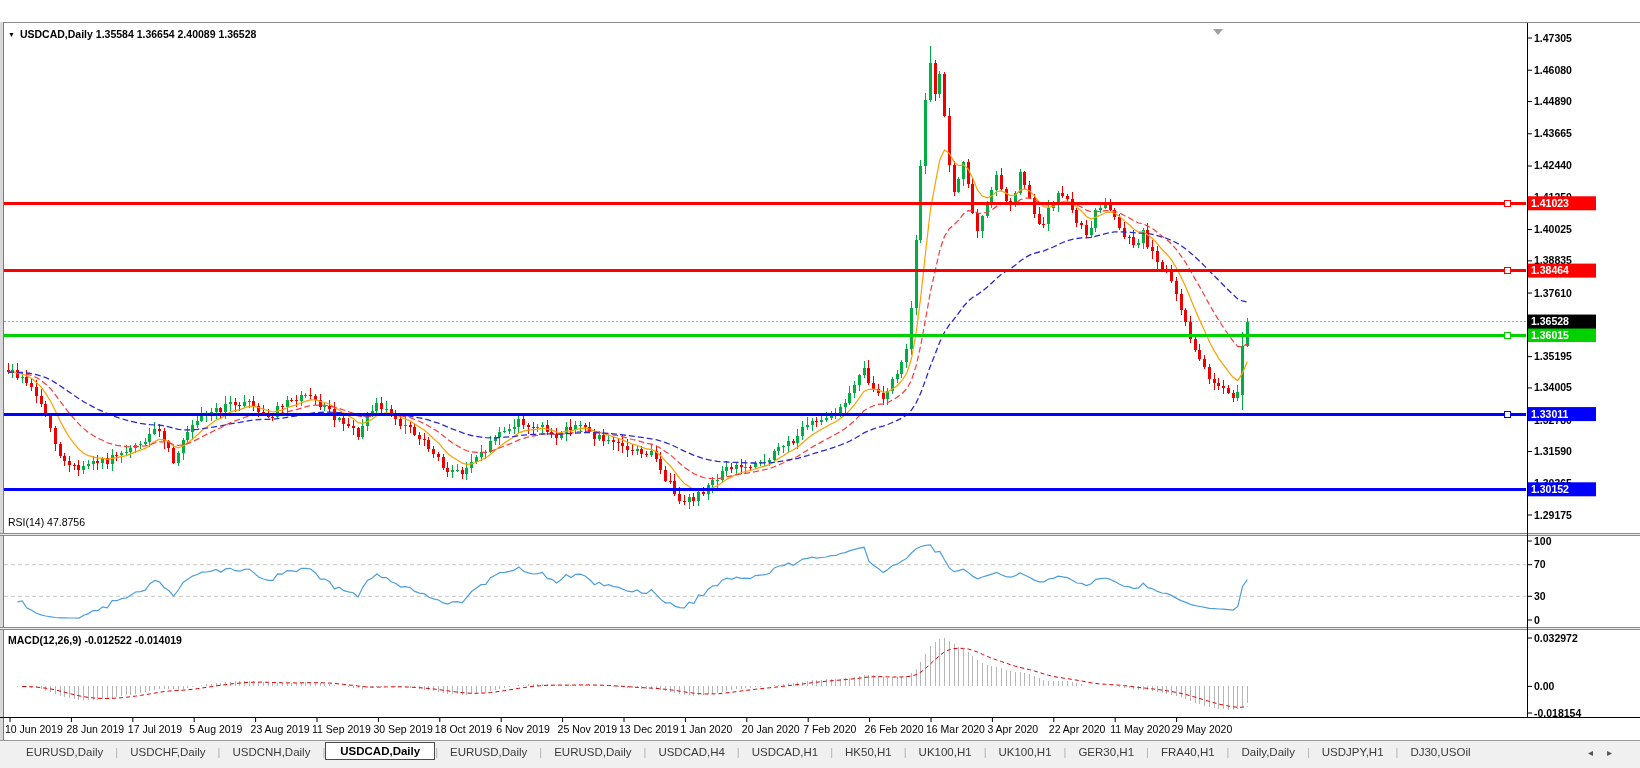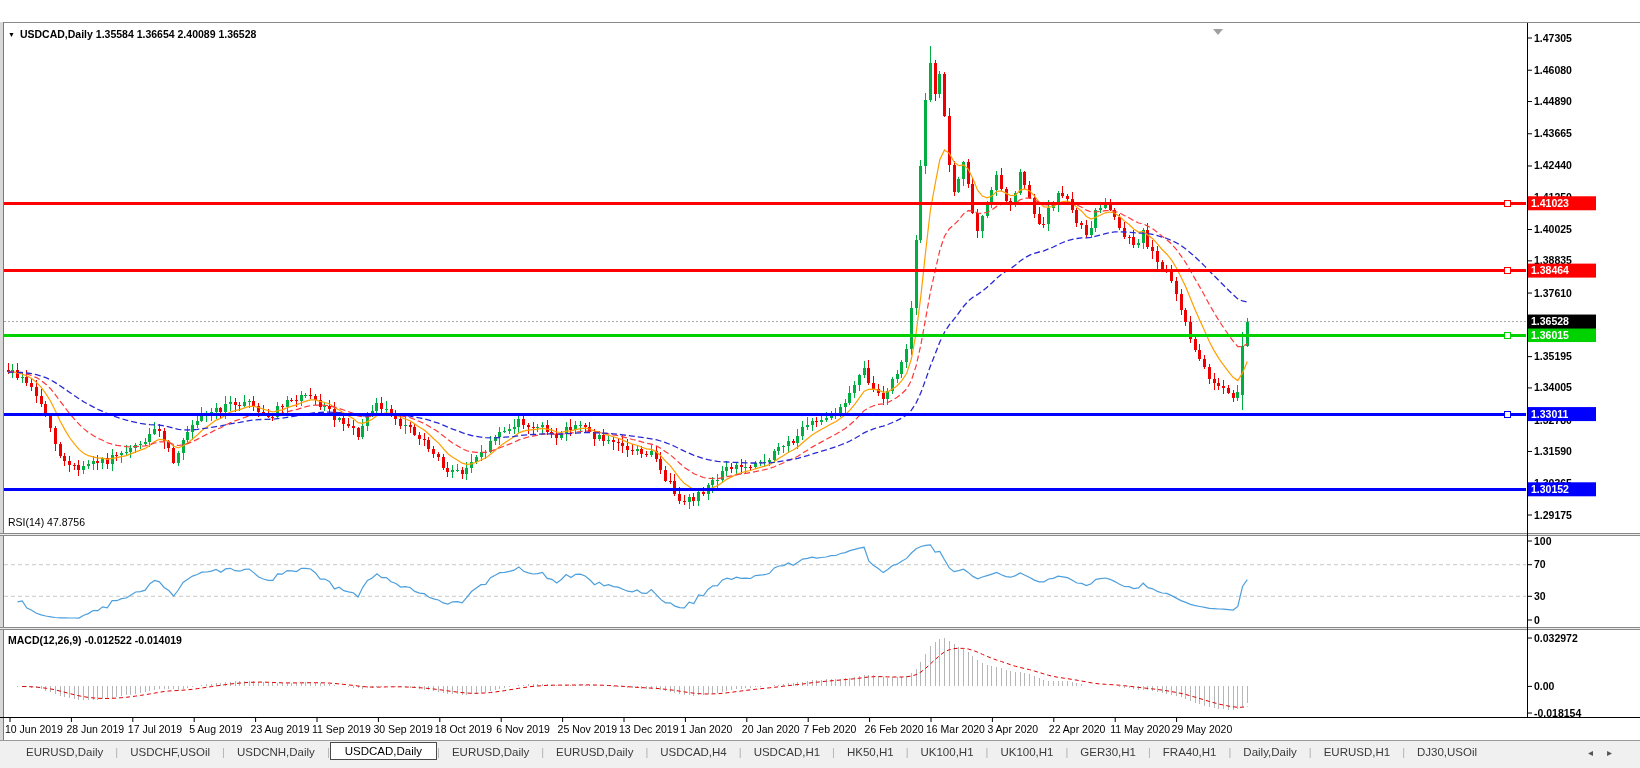--- a/index.html
+++ b/index.html
@@ -19,21 +19,21 @@
   .overlay{position:absolute;color:#000;font-size:10.5px;white-space:nowrap;z-index:5;}
   .chart-title{left:8px;top:28px;font-weight:700;}
   .chart-title .menu-tri{font-size:7px;vertical-align:1px;margin-right:5px;}
   .rsi-label{left:8px;top:516px;}
   .macd-label{left:8px;top:634px;font-weight:bold;}
   
   .tabbar{position:absolute;left:0;top:740px;width:1640px;height:28px;background:#f0f0f0;
           border-top:1px solid #9a9a9a;box-sizing:border-box;}
   .tabrow{display:flex;align-items:center;height:22px;padding-left:14px;}
   .tab{font-size:11.5px;color:#3a3a3a;padding:2px 12px;cursor:default;}
-  .tab.active{background:#fff;border:1px solid #4a4a4a;font-weight:400;color:#000;
+  .tab.active{background:#fff;border:1px solid #4a4a4a;font-weight:700;color:#000;
               padding:2px 14px;margin-top:-2px;}
   .tabsep{color:#b0b0b0;font-size:11px;}
   .tab-arrows{margin-left:auto;margin-right:14px;color:#555;font-size:10px;letter-spacing:14px;}
   text{font-family:"Liberation Sans", sans-serif;}
 </style>
 </head>
 <body>
 
 <div class="app">
 
@@ -967,21 +967,21 @@
     </svg>
 
   <div class="overlay chart-title"><span class="menu-tri">▼</span><span>USDCAD,Daily 1.35584 1.36654 2.40089 1.36528</span></div>
   <div class="overlay rsi-label">RSI(14) 47.8756</div>
   <div class="overlay macd-label">MACD(12,26,9) -0.012522 -0.014019</div>
 
   <div class="tabbar">
     <div class="tabrow" id="tabs">
         <div class="tab">EURUSD,Daily</div>
         <span class="tabsep">|</span>
-        <div class="tab">USDCHF,USOil</div>
+        <div class="tab">USDCHF,Daily</div>
         <span class="tabsep">|</span>
         <div class="tab">USDCNH,Daily</div>
         <span class="tabsep">|</span>
         <div class="tab active">USDCAD,Daily</div>
         <span class="tabsep">|</span>
         <div class="tab">EURUSD,Daily</div>
         <span class="tabsep">|</span>
         <div class="tab">EURUSD,Daily</div>
         <span class="tabsep">|</span>
         <div class="tab">USDCAD,H4</div>
@@ -993,20 +993,20 @@
         <div class="tab">UK100,H1</div>
         <span class="tabsep">|</span>
         <div class="tab">UK100,H1</div>
         <span class="tabsep">|</span>
         <div class="tab">GER30,H1</div>
         <span class="tabsep">|</span>
         <div class="tab">FRA40,H1</div>
         <span class="tabsep">|</span>
         <div class="tab">Daily,Daily</div>
         <span class="tabsep">|</span>
-        <div class="tab">EURUSD,H1</div>
+        <div class="tab">USDJPY,H1</div>
         <span class="tabsep">|</span>
         <div class="tab">DJ30,USOil</div>
         <div class="tab-arrows">◂▸</div>
       </div>
   </div>
 
 </div>
 
 </body></html>

